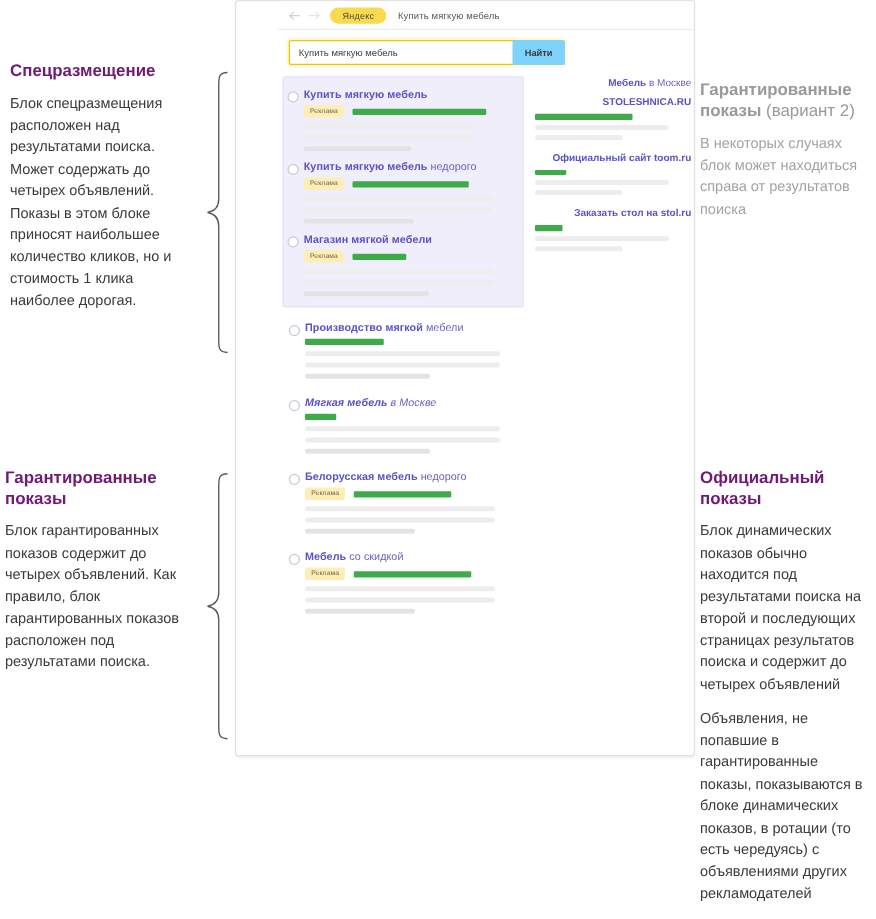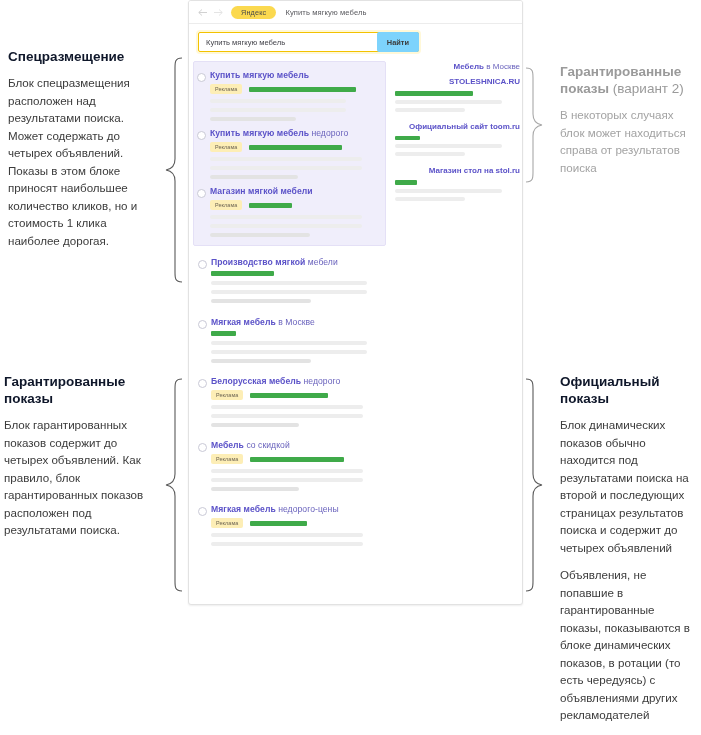--- a/index.html
+++ b/index.html
@@ -12,21 +12,21 @@
     -webkit-font-smoothing:antialiased;
   }
   .stage{position:absolute;left:0;top:0;width:701px;height:735px;}
 
   
   .ann{position:absolute;}
   .ann h3{
     margin:0 0 9px 0;
     font-size:13.5px;
     font-weight:bold;
-    color:#0f172a;
+    color:#701a75;
     line-height:17px;
   }
   .ann h3 .norm{font-weight:normal;}
   .ann p{
     margin:0 0 10px 0;
     font-size:11.6px;
     line-height:17.5px;
     color:#3b3b3b;
   }
   .ann.muted h3{color:#9a9a9a;}
@@ -41,20 +41,21 @@
   .brace{position:absolute;}
 
   
   .browser{
     position:absolute;left:188px;top:0px;width:333px;height:603px;
     background:#fff;
     border:1px solid #e2e2e2;
     border-radius:3px;
     box-shadow:0 1px 2px rgba(0,0,0,.07);
     overflow:hidden;
+    padding-left:33px;
   }
   .urlbar{
     height:22px;
     border-bottom:1px solid #ececec;
     display:flex;align-items:center;
     padding:0 8px;
     background:#fff;
   }
   .nav-arrows{display:flex;gap:5px;margin-right:7px;opacity:.45;}
   .pill{
@@ -247,21 +248,21 @@
             <div class="result" style="margin-top: 7px;">
               <span class="bullet"></span>
               <div class="rtitle"><span>Производство мягкой</span><span class="lite"> мебели</span></div>
               <div class="adrow">
                 <div class="urlbarline" style="width: 63px;"></div>
               </div>
               <div class="line" style="width: 156px;"></div>
               <div class="line" style="width: 156px;"></div>
               <div class="line d" style="width: 100px;"></div>
             </div>
-            <div class="result" style="margin-top: 7px;">
+            <div class="result" style="margin-top: 7px; font-style: italic;">
               <span class="bullet"></span>
               <div class="rtitle"><span>Мягкая мебель</span><span class="lite"> в Москве</span></div>
               <div class="adrow">
                 <div class="urlbarline" style="width: 25px;"></div>
               </div>
               <div class="line" style="width: 156px;"></div>
               <div class="line" style="width: 156px;"></div>
               <div class="line d" style="width: 100px;"></div>
             </div>
           </div>
@@ -281,30 +282,20 @@
             <div class="result" style="margin-top: 6px;">
               <span class="bullet"></span>
               <div class="rtitle"><span>Мебель</span><span class="lite"> со скидкой</span></div>
               <div class="adrow">
                 <span class="adbadge">Реклама</span>
                 <div class="urlbarline" style="width: 94px;"></div>
               </div>
               <div class="line" style="width: 152px;"></div>
               <div class="line" style="width: 152px;"></div>
               <div class="line d" style="width: 88px;"></div>
-            </div>
-            <div class="result" style="margin-top: 6px;">
-              <span class="bullet"></span>
-              <div class="rtitle"><span>Мягкая мебель</span><span class="lite"> недорого-цены</span></div>
-              <div class="adrow">
-                <span class="adbadge">Реклама</span>
-                <div class="urlbarline" style="width: 57px;"></div>
-              </div>
-              <div class="line" style="width: 152px;"></div>
-              <div class="line" style="width: 152px;"></div>
             </div>
           </div>
 
       </div>
 
       <div class="col-side" id="side-block">
           <div class="sresult" style="padding-bottom: 4px;">
             <div class="stitle"><span>Мебель</span><span class="lite"> в Москве</span></div>
           </div>
           <div class="sresult">
@@ -313,21 +304,21 @@
             <div class="sline" style="width: 107px;"></div>
             <div class="sline" style="width: 70px;"></div>
           </div>
           <div class="sresult">
             <div class="stitle"><span></span><span class="">Официальный сайт toom.ru</span></div>
             <div class="sgreen" style="width: 25px;"></div>
             <div class="sline" style="width: 107px;"></div>
             <div class="sline" style="width: 70px;"></div>
           </div>
           <div class="sresult">
-            <div class="stitle"><span></span><span class="">Магазин стол на stol.ru</span></div>
+            <div class="stitle"><span></span><span class="">Заказать стол на stol.ru</span></div>
             <div class="sgreen" style="width: 22px;"></div>
             <div class="sline" style="width: 107px;"></div>
             <div class="sline" style="width: 70px;"></div>
           </div>
         </div>
 
     </div>
   </div>
 
 </div>

